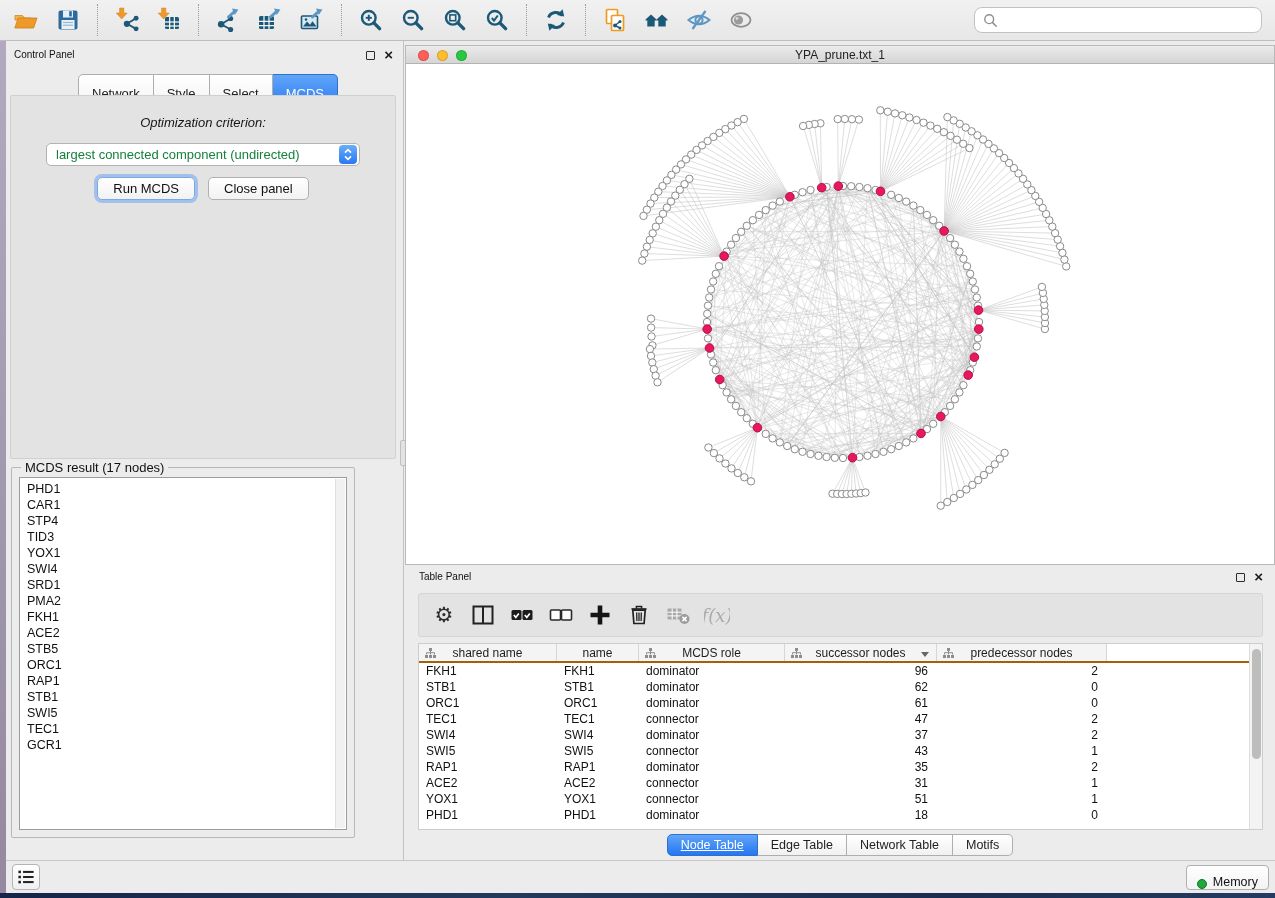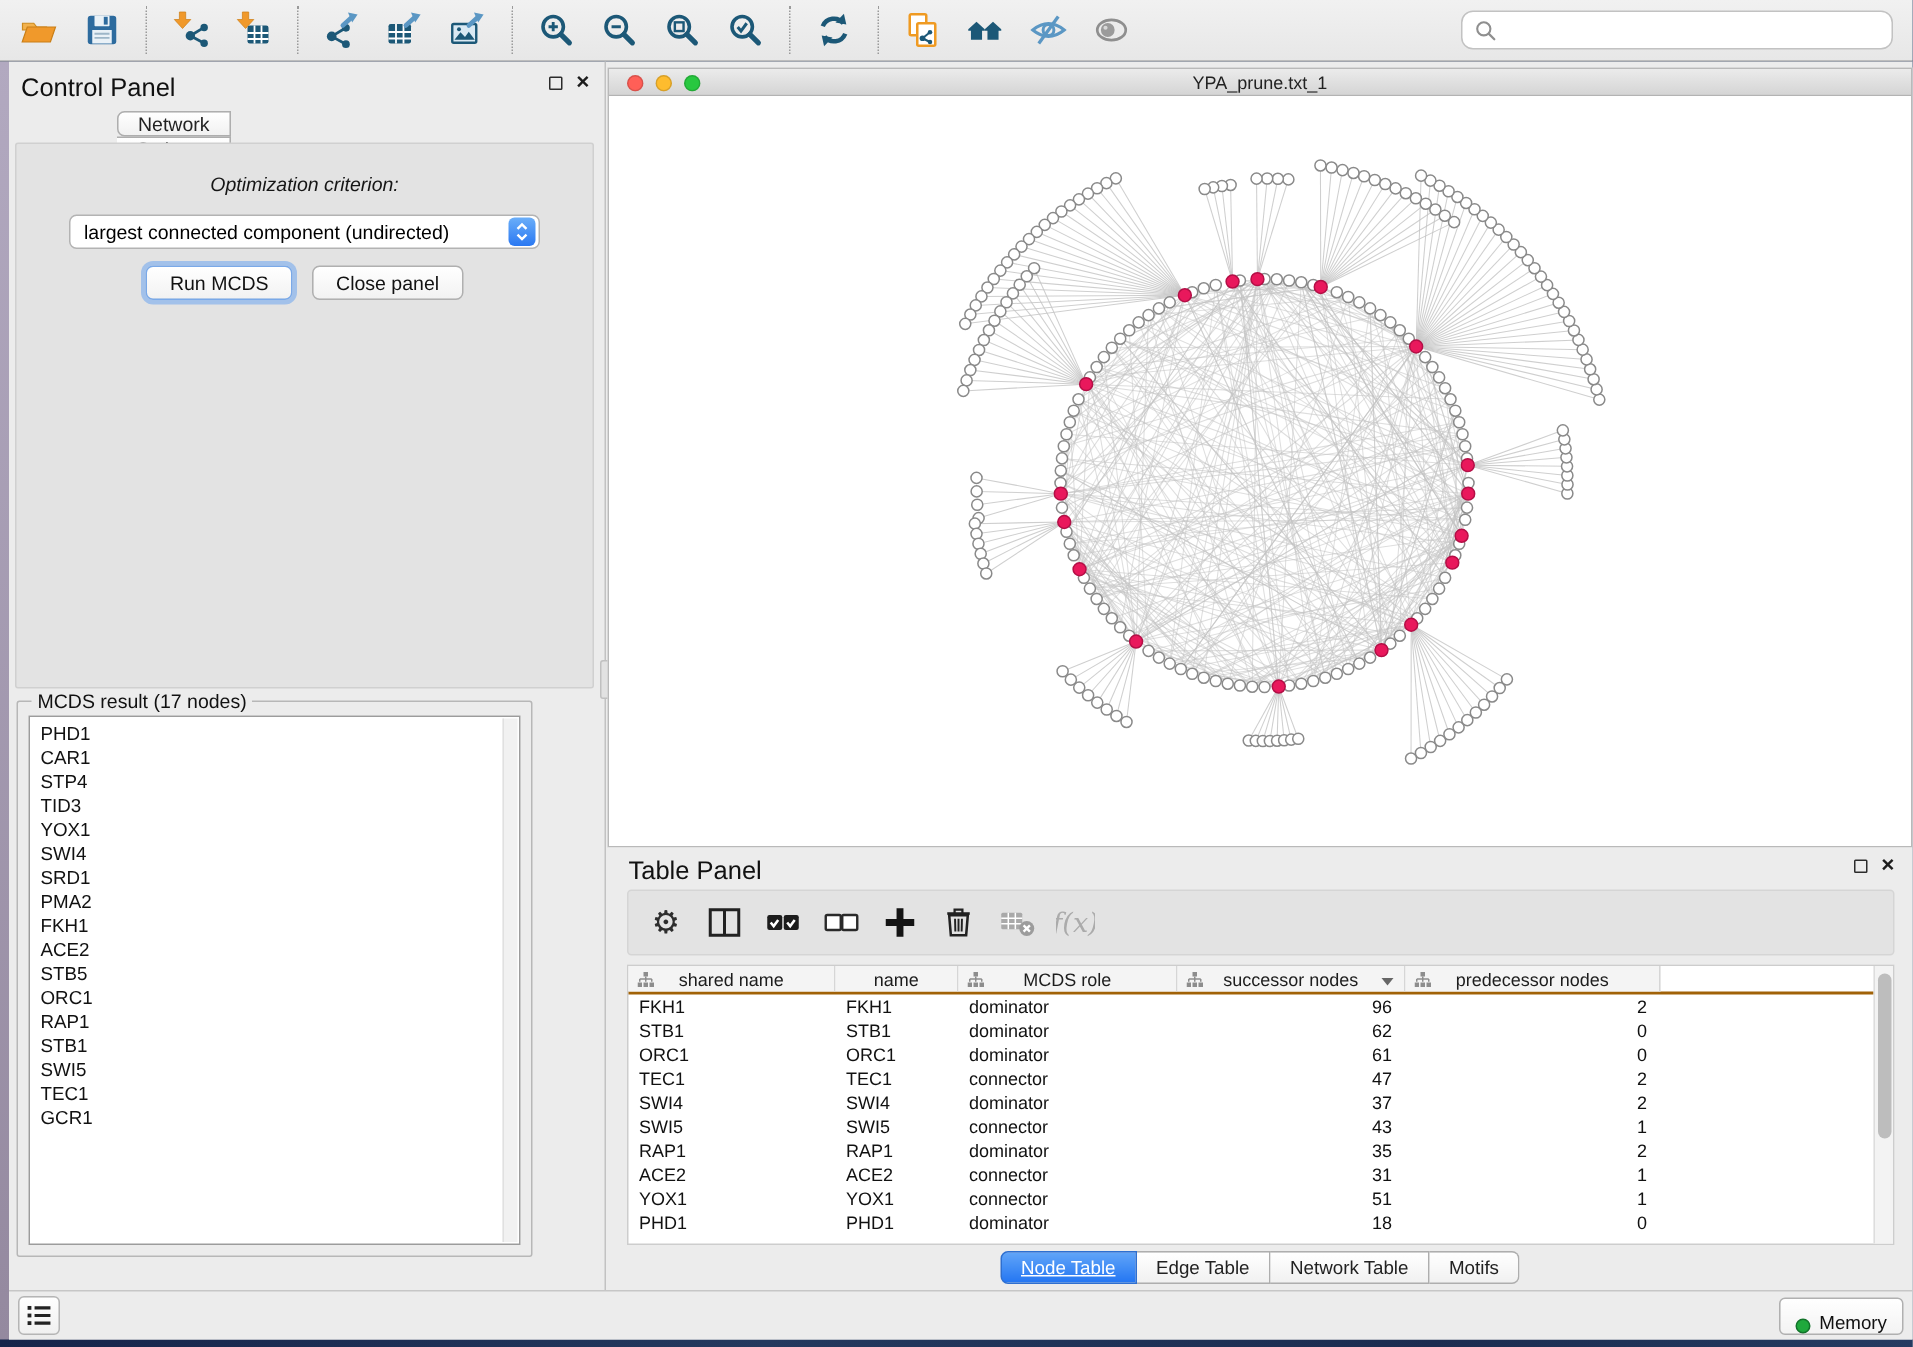--- a/index.html
+++ b/index.html
@@ -21,38 +21,38 @@
   #search-wrap input { border:none; outline:none; flex:1; font-size:13px; margin-left:6px;
     font-family:"Liberation Sans",sans-serif; background:transparent; }
 
   #left-strip { position:absolute; left:0; top:41px; width:6px; height:852px;
     background:linear-gradient(#b2a9c0,#94899f); }
   #main { position:absolute; left:6px; top:41px; width:1269px; height:852px; background:#ececec; }
 
   
   #control-panel { position:absolute; left:0; top:0; width:398px; height:819px;
     border-right:1px solid #c2c2c2; }
-  .panel-title { position:absolute; left:8px; top:8px; font-size:17px; color:#111; }
+  .panel-title { position:absolute; left:8px; top:8px; font-size:10px; color:#111; }
   .win-btns { position:absolute; right:10px; top:9px; display:flex; gap:9px; align-items:center; }
   .float-ic { width:9px; height:9px; border:1.6px solid #2b2b2b; border-radius:1px; display:inline-block; }
   .close-ic { font-size:15px; font-weight:700; color:#1c1c1c; line-height:10px; }
 
-  #cp-tabs { position:absolute; left:72px; top:33px; display:flex; height:39px;flex-direction:column; }
+  #cp-tabs { position:absolute; left:72px; top:33px; display:flex; height:39px; }
   .seg-tab { font-size:13px; color:#222; background:linear-gradient(#ffffff,#f1f1f1);
     border:1px solid #aeaeae; border-left:none; padding:0 13px; display:flex; align-items:center; }
   .seg-tab:first-child { border-left:1px solid #aeaeae; border-radius:5px 0 0 5px; }
   .seg-tab:last-child { border-radius:0 5px 5px 0; }
   .seg-tab.active { background:linear-gradient(#61a5f8,#2476f2); color:#fff; border-color:#2e6fd0;text-decoration:underline; }
 
   #cp-content { position:absolute; left:4px; top:54px; width:386px; height:364px;
     background:#e3e3e3; border:1px solid #d0d0d0; border-radius:2px; text-align:center; }
   #opt-label { margin-top:19px; font-size:13px; color:#151515;font-style:italic; }
   #opt-select { margin:13px auto 0; width:314px; height:23px; background:#fff;
     border:1px solid #b3b3b3; border-radius:5px; display:flex; align-items:center; }
-  #opt-select .sel-text { flex:1; font-size:13px; color:#000000; text-align:left; padding-left:9px;
+  #opt-select .sel-text { flex:1; font-size:13px; color:#15803d; text-align:left; padding-left:9px;
     white-space:nowrap; overflow:hidden; }
   .stepper { width:18px; height:19px; margin-right:2px; border-radius:4px;
     background:linear-gradient(#6aaef9,#2a78f2); display:flex; align-items:center; justify-content:center; }
   .cp-btn-row { margin-top:11px; display:flex; justify-content:center; gap:13px; }
   .mac-btn { height:23px; background:linear-gradient(#ffffff,#f2f2f2); border:1px solid #b0b0b0;
     border-radius:5px; font-size:13px; color:#111; padding:0 15px;
     font-family:"Liberation Sans",sans-serif; }
   .mac-btn.focused { border-color:#7aa9e8; box-shadow:0 0 0 3px rgba(110,165,240,.55); }
 
   #mcds-group { position:absolute; left:5px; top:426px; width:344px; height:371px;

